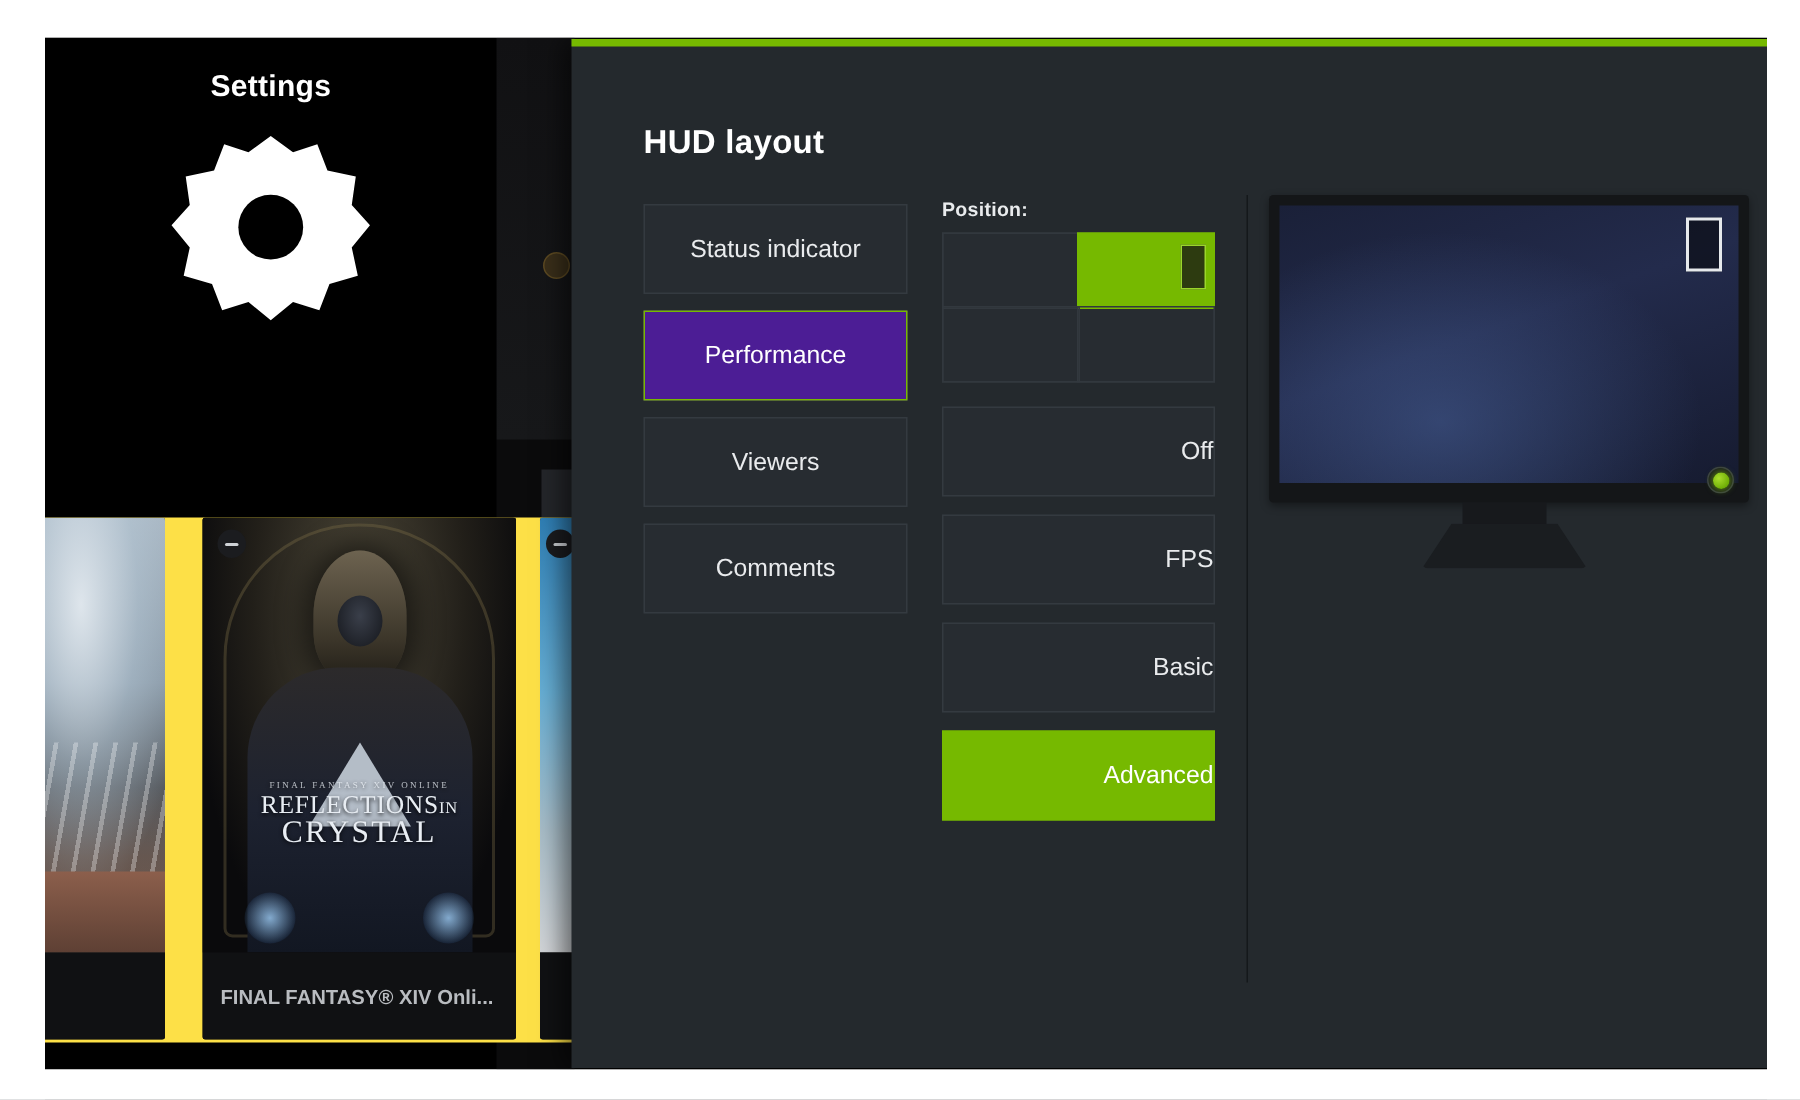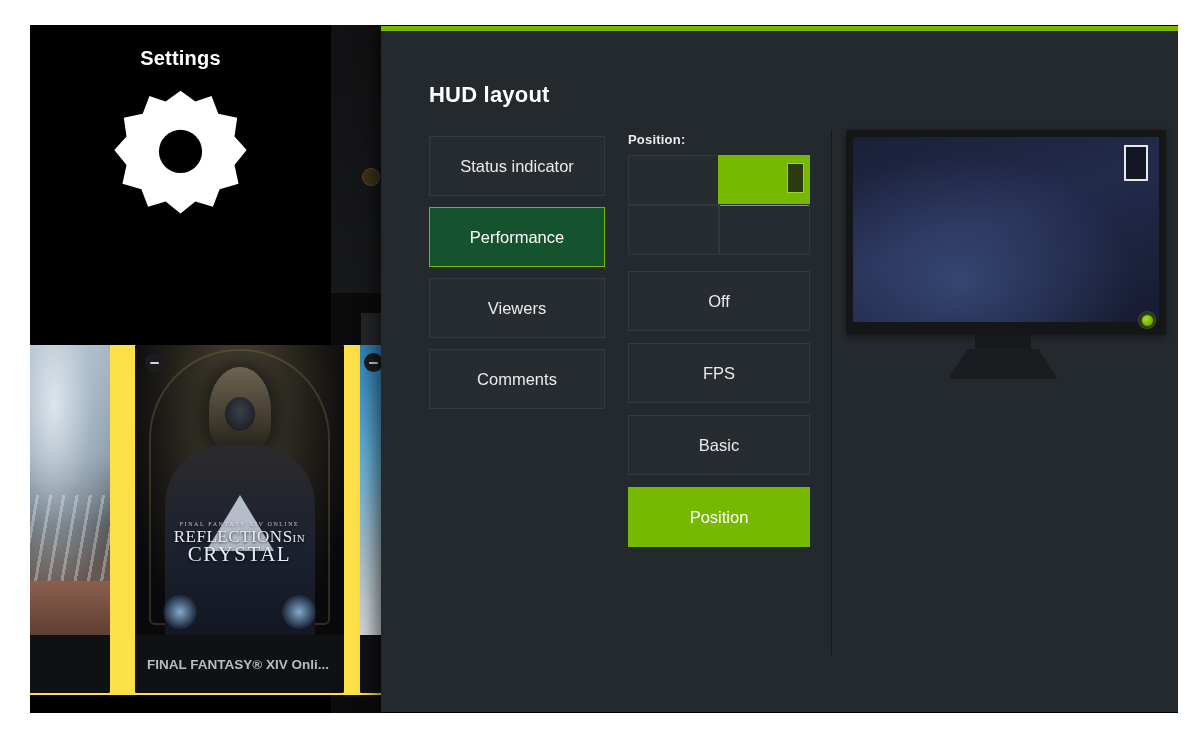--- a/index.html
+++ b/index.html
@@ -247,21 +247,21 @@
     margin-bottom: 11px;
     display: flex; align-items: center; justify-content: center;
     background: #272c31;
     border: 1px solid #343a40;
     color: #e9ebed;
     font-size: 16.5px;
     box-sizing: border-box;
     user-select: none;
   }
   .cat-btn.selected {
-    background: #14532d;
+    background: #4c1d95;
     border: 1px solid #76b900;
     color: #ffffff;
   }
 
   
   #options-col {
     position: absolute;
     left: 247px; top: 106px;
     width: 182px;
   }
@@ -294,21 +294,21 @@
     width: 17px; height: 30px;
     background: #2d3b10;
     border: 1px solid #9ad52b;
     box-sizing: border-box;
   }
   .pos-cell.tr .hud-chip { right: 5px; top: 7px; }
 
   .opt-btn {
     width: 182px; height: 60px;
     margin-bottom: 12px;
-    display: flex; align-items: center; justify-content: center;
+    display: flex; align-items: center; justify-content: flex-end;
     background: #272c31;
     border: 1px solid #343a40;
     color: #e9ebed;
     font-size: 16.5px;
     box-sizing: border-box;
     user-select: none;
   }
   .opt-btn.selected {
     background: #76b900;
     border: 1px solid #76b900;
@@ -494,21 +494,21 @@
       <div class="opt-btn">
         <span>Off</span>
       </div>
       <div class="opt-btn">
         <span>FPS</span>
       </div>
       <div class="opt-btn">
         <span>Basic</span>
       </div>
       <div class="opt-btn selected">
-        <span>Position</span>
+        <span>Advanced</span>
       </div>
     </div>
 
     <div id="divider"></div>
 
     <div id="preview-pane">
       <div id="monitor">
         <div id="monitor-screen">
           <div id="hud-indicator"></div>
         </div>

